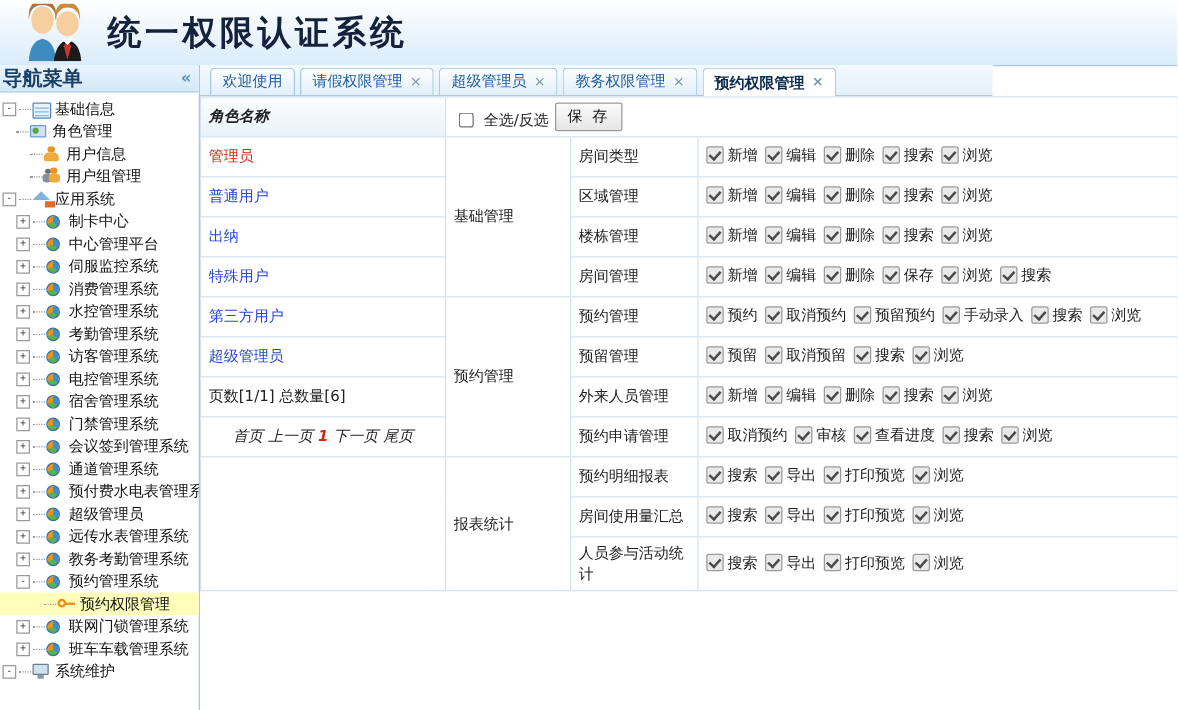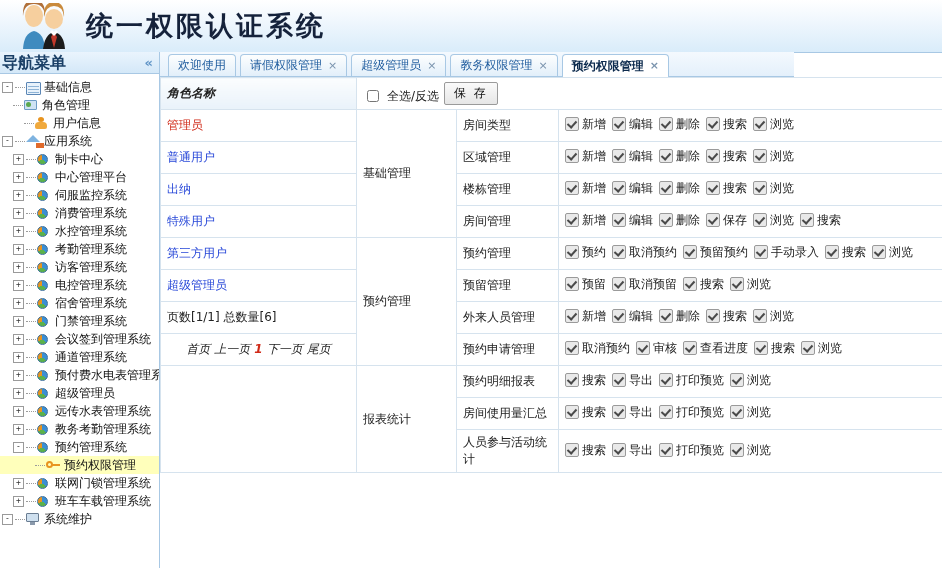--- a/index.html
+++ b/index.html
@@ -188,20 +188,31 @@
           <span class="lbl">角色管理</span>
         </div>
         <div class="node" style="padding-left: 13px;">
           <span class="exp blank"></span>
           <span class="dots"></span>
           <span class="ico">
             <span class="ic-person" style="position: absolute; left: 0px; top: 0px;"></span>
           </span>
           <span class="lbl">用户信息</span>
         </div>
+        <div class="node" style="padding-left: 13px;">
+          <span class="exp blank"></span>
+          <span class="dots"></span>
+          <span class="ico">
+            <span class="ic-group" style="position: absolute; left: 0px; top: 0px;">
+              <span class="b1"></span>
+              <span class="b2"></span>
+            </span>
+          </span>
+          <span class="lbl">用户组管理</span>
+        </div>
         <div class="node" style="padding-left: 2px;">
           <span class="exp">-</span>
           <span class="dots"></span>
           <span class="ico">
             <span class="ic-house" style="position: absolute; left: 0px; top: 0px;"></span>
           </span>
           <span class="lbl">应用系统</span>
         </div>
         <div class="node" style="padding-left: 13px;">
           <span class="exp">+</span>

